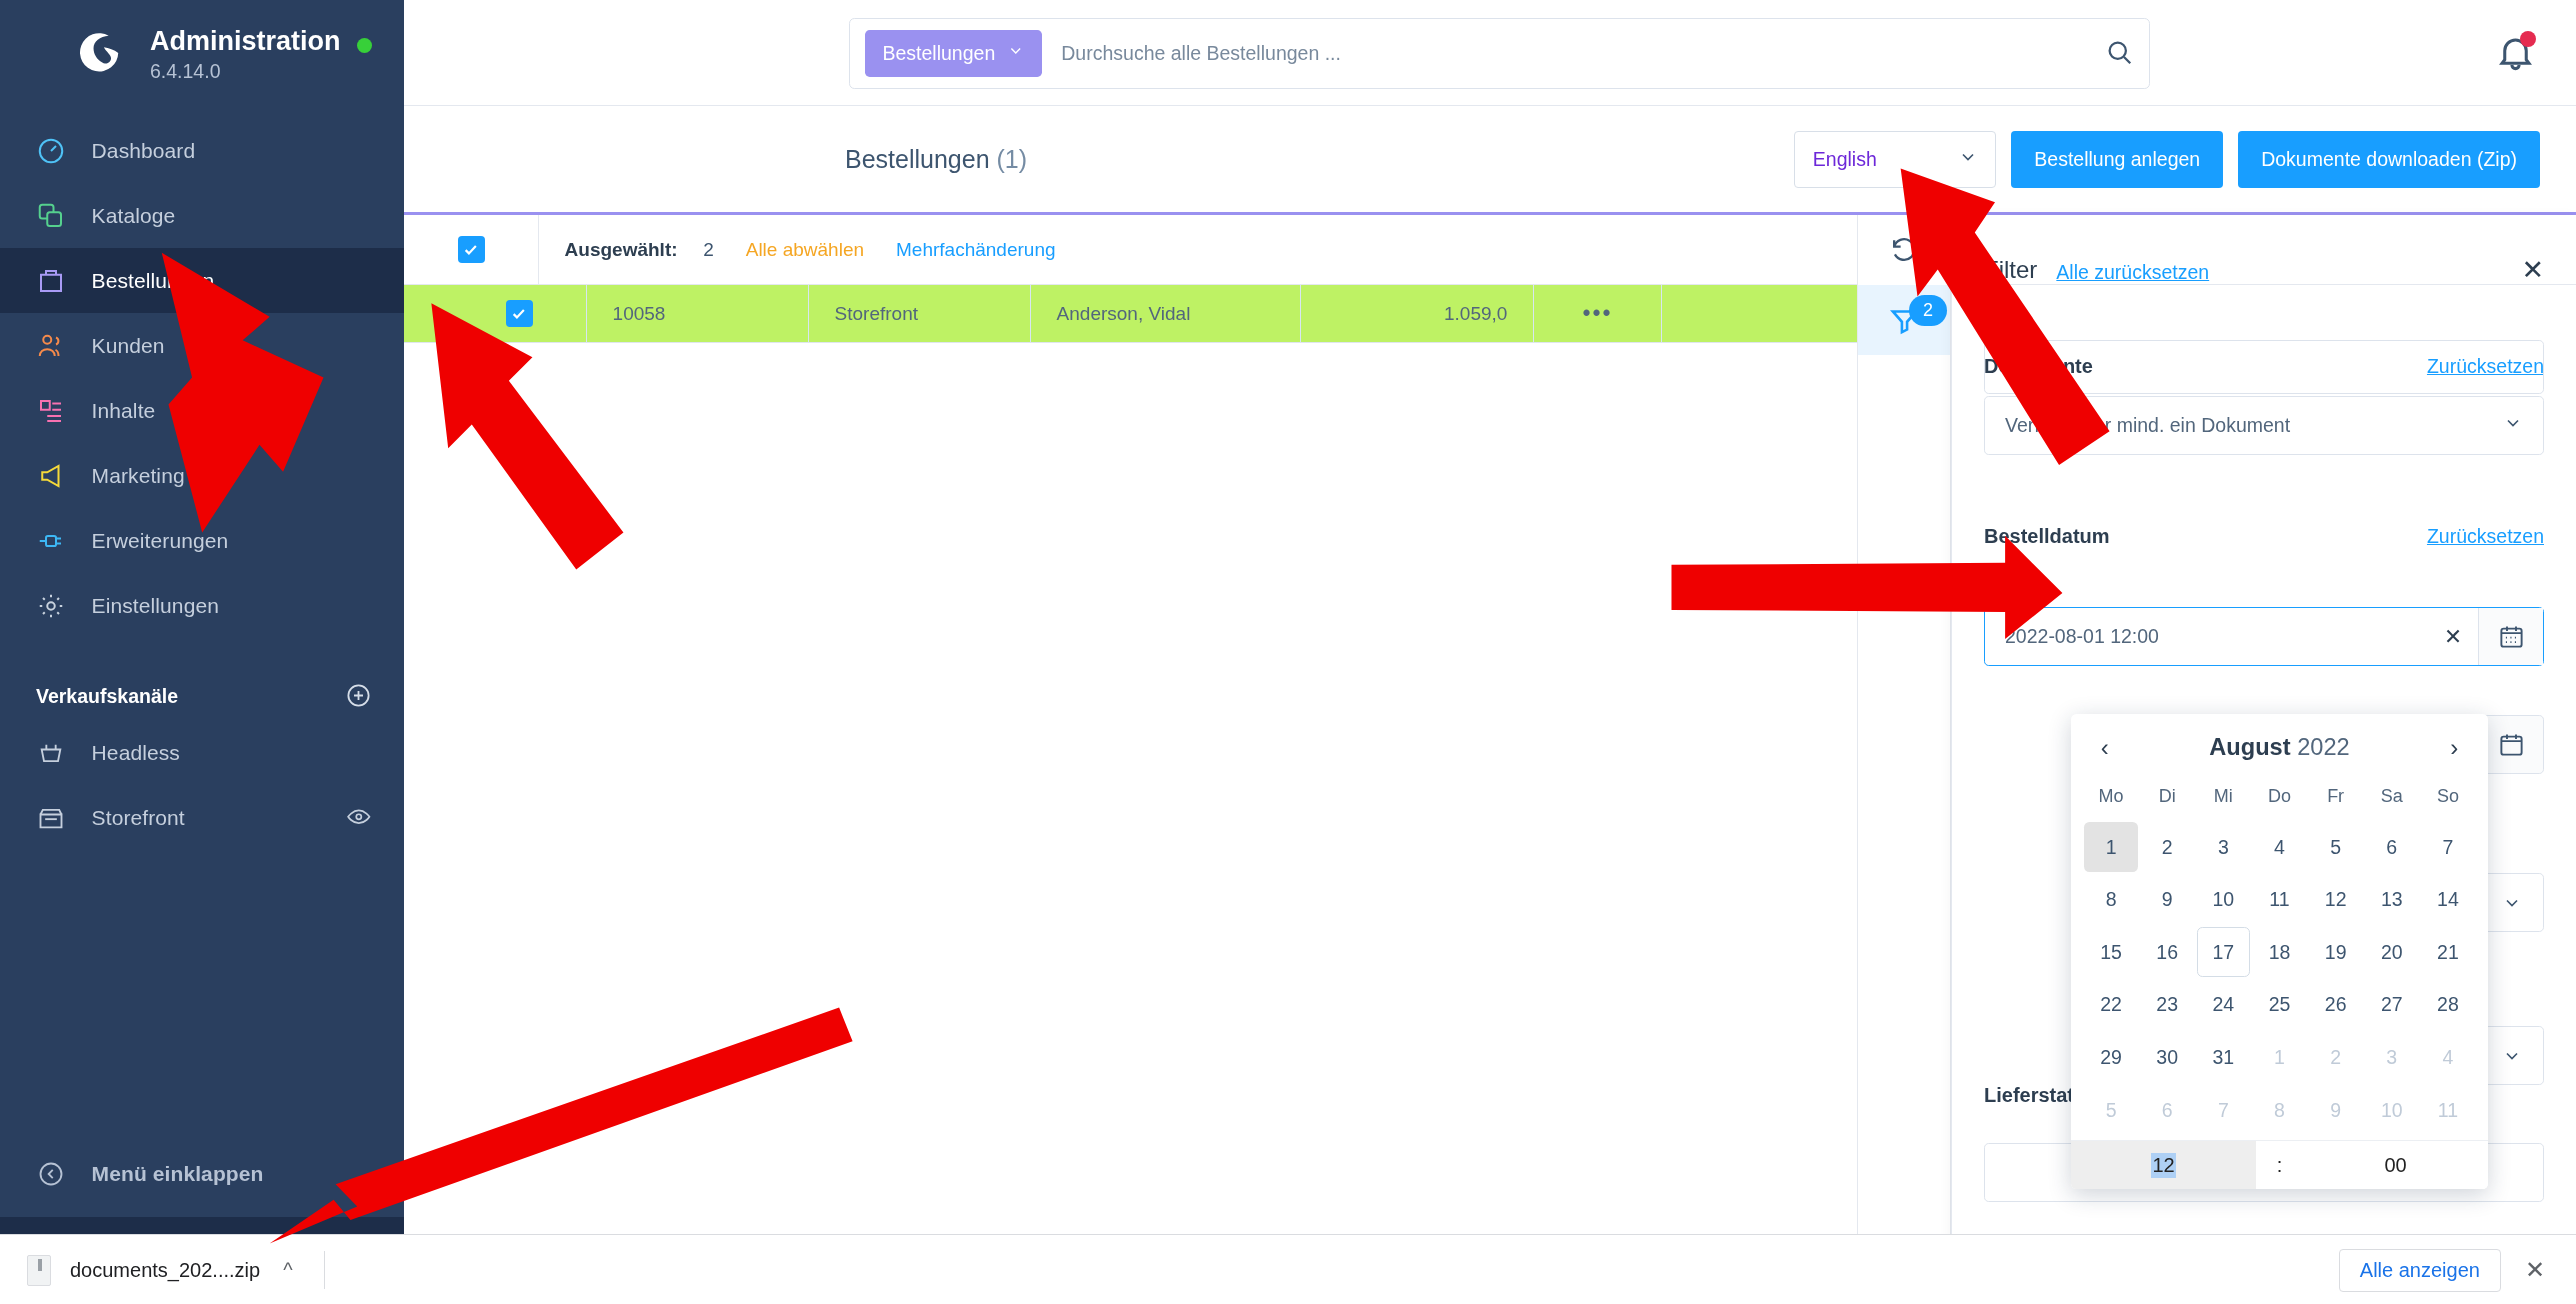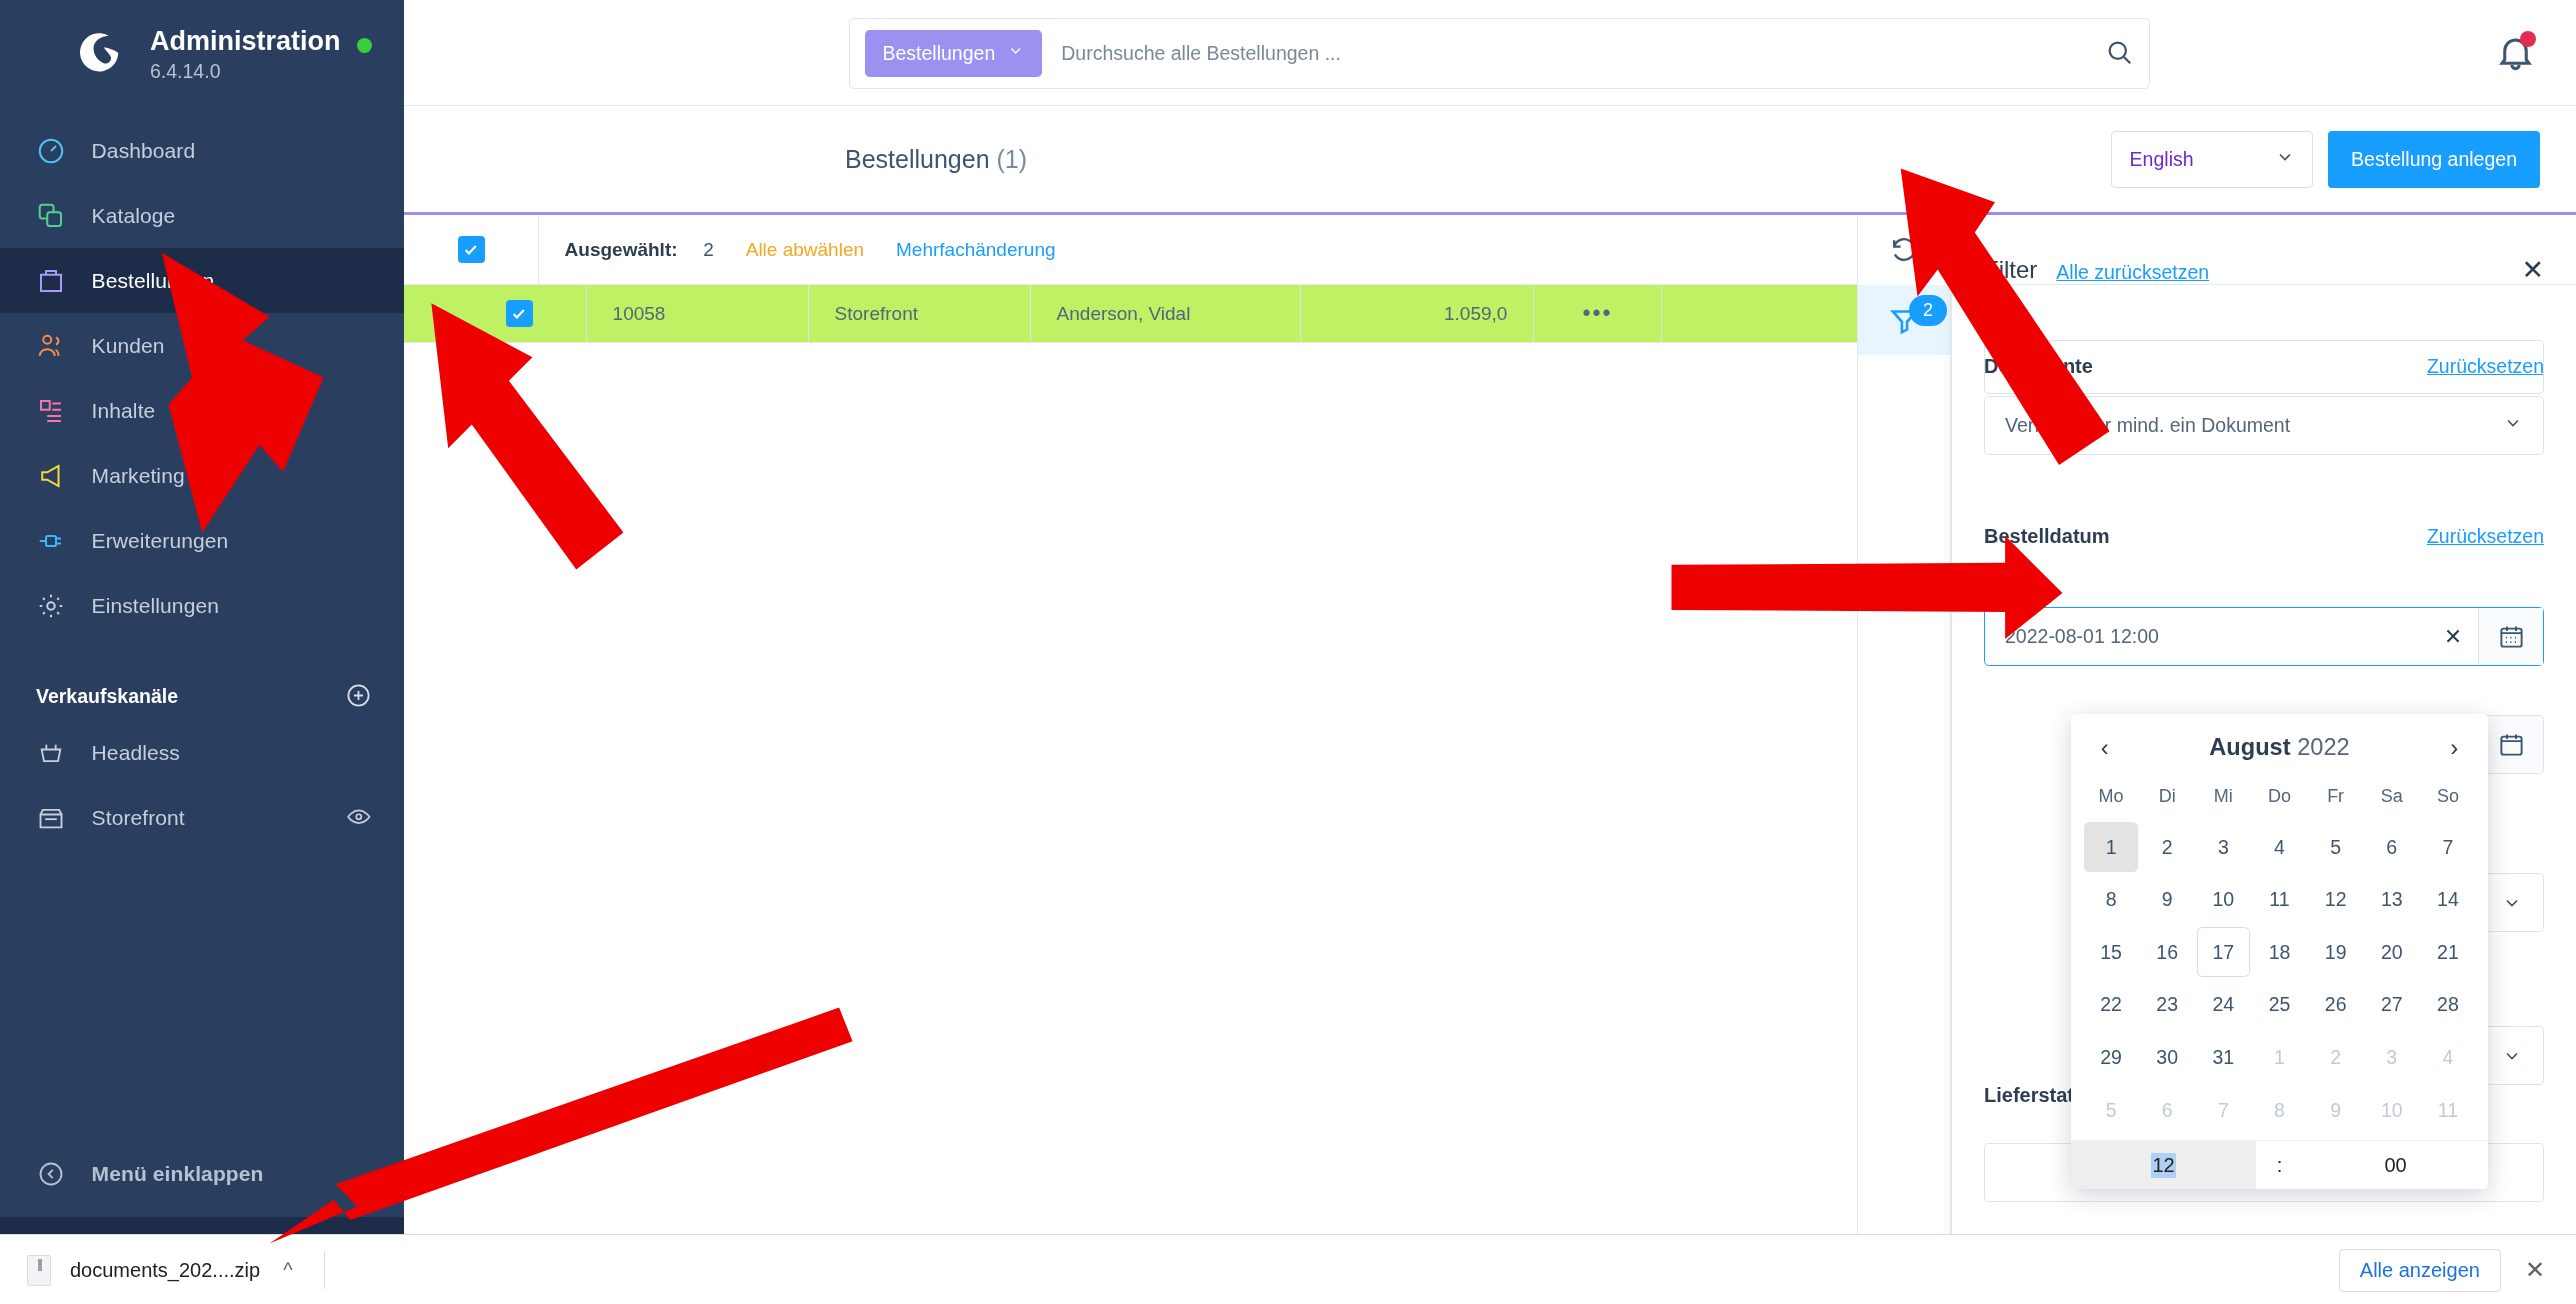--- a/index.html
+++ b/index.html
@@ -491,20 +491,21 @@
     <div class="head-actions">
       <div class="select-lang">
         <span>English</span>
         <span class="cv">
           <svg viewBox="0 0 24 24" width="20" height="20" fill="none" stroke="#3d556f" stroke-width="2">
               <path d="M6 9l6 6 6-6"></path>
             </svg>
         </span>
       </div>
       <button class="btn-primary">Bestellung anlegen</button>
+      <button class="btn-primary">Dokumente downloaden (Zip)</button>
     </div>
   </div>
   <div class="accentline"></div>
 
   <main class="content">
     <div class="table-area">
       <div class="tbl-toolbar">
         <div class="cell-check">
           <span class="chk">
             <svg viewBox="0 0 24 24" width="17.5" height="17.5" fill="none" stroke="#fff" stroke-width="3">

